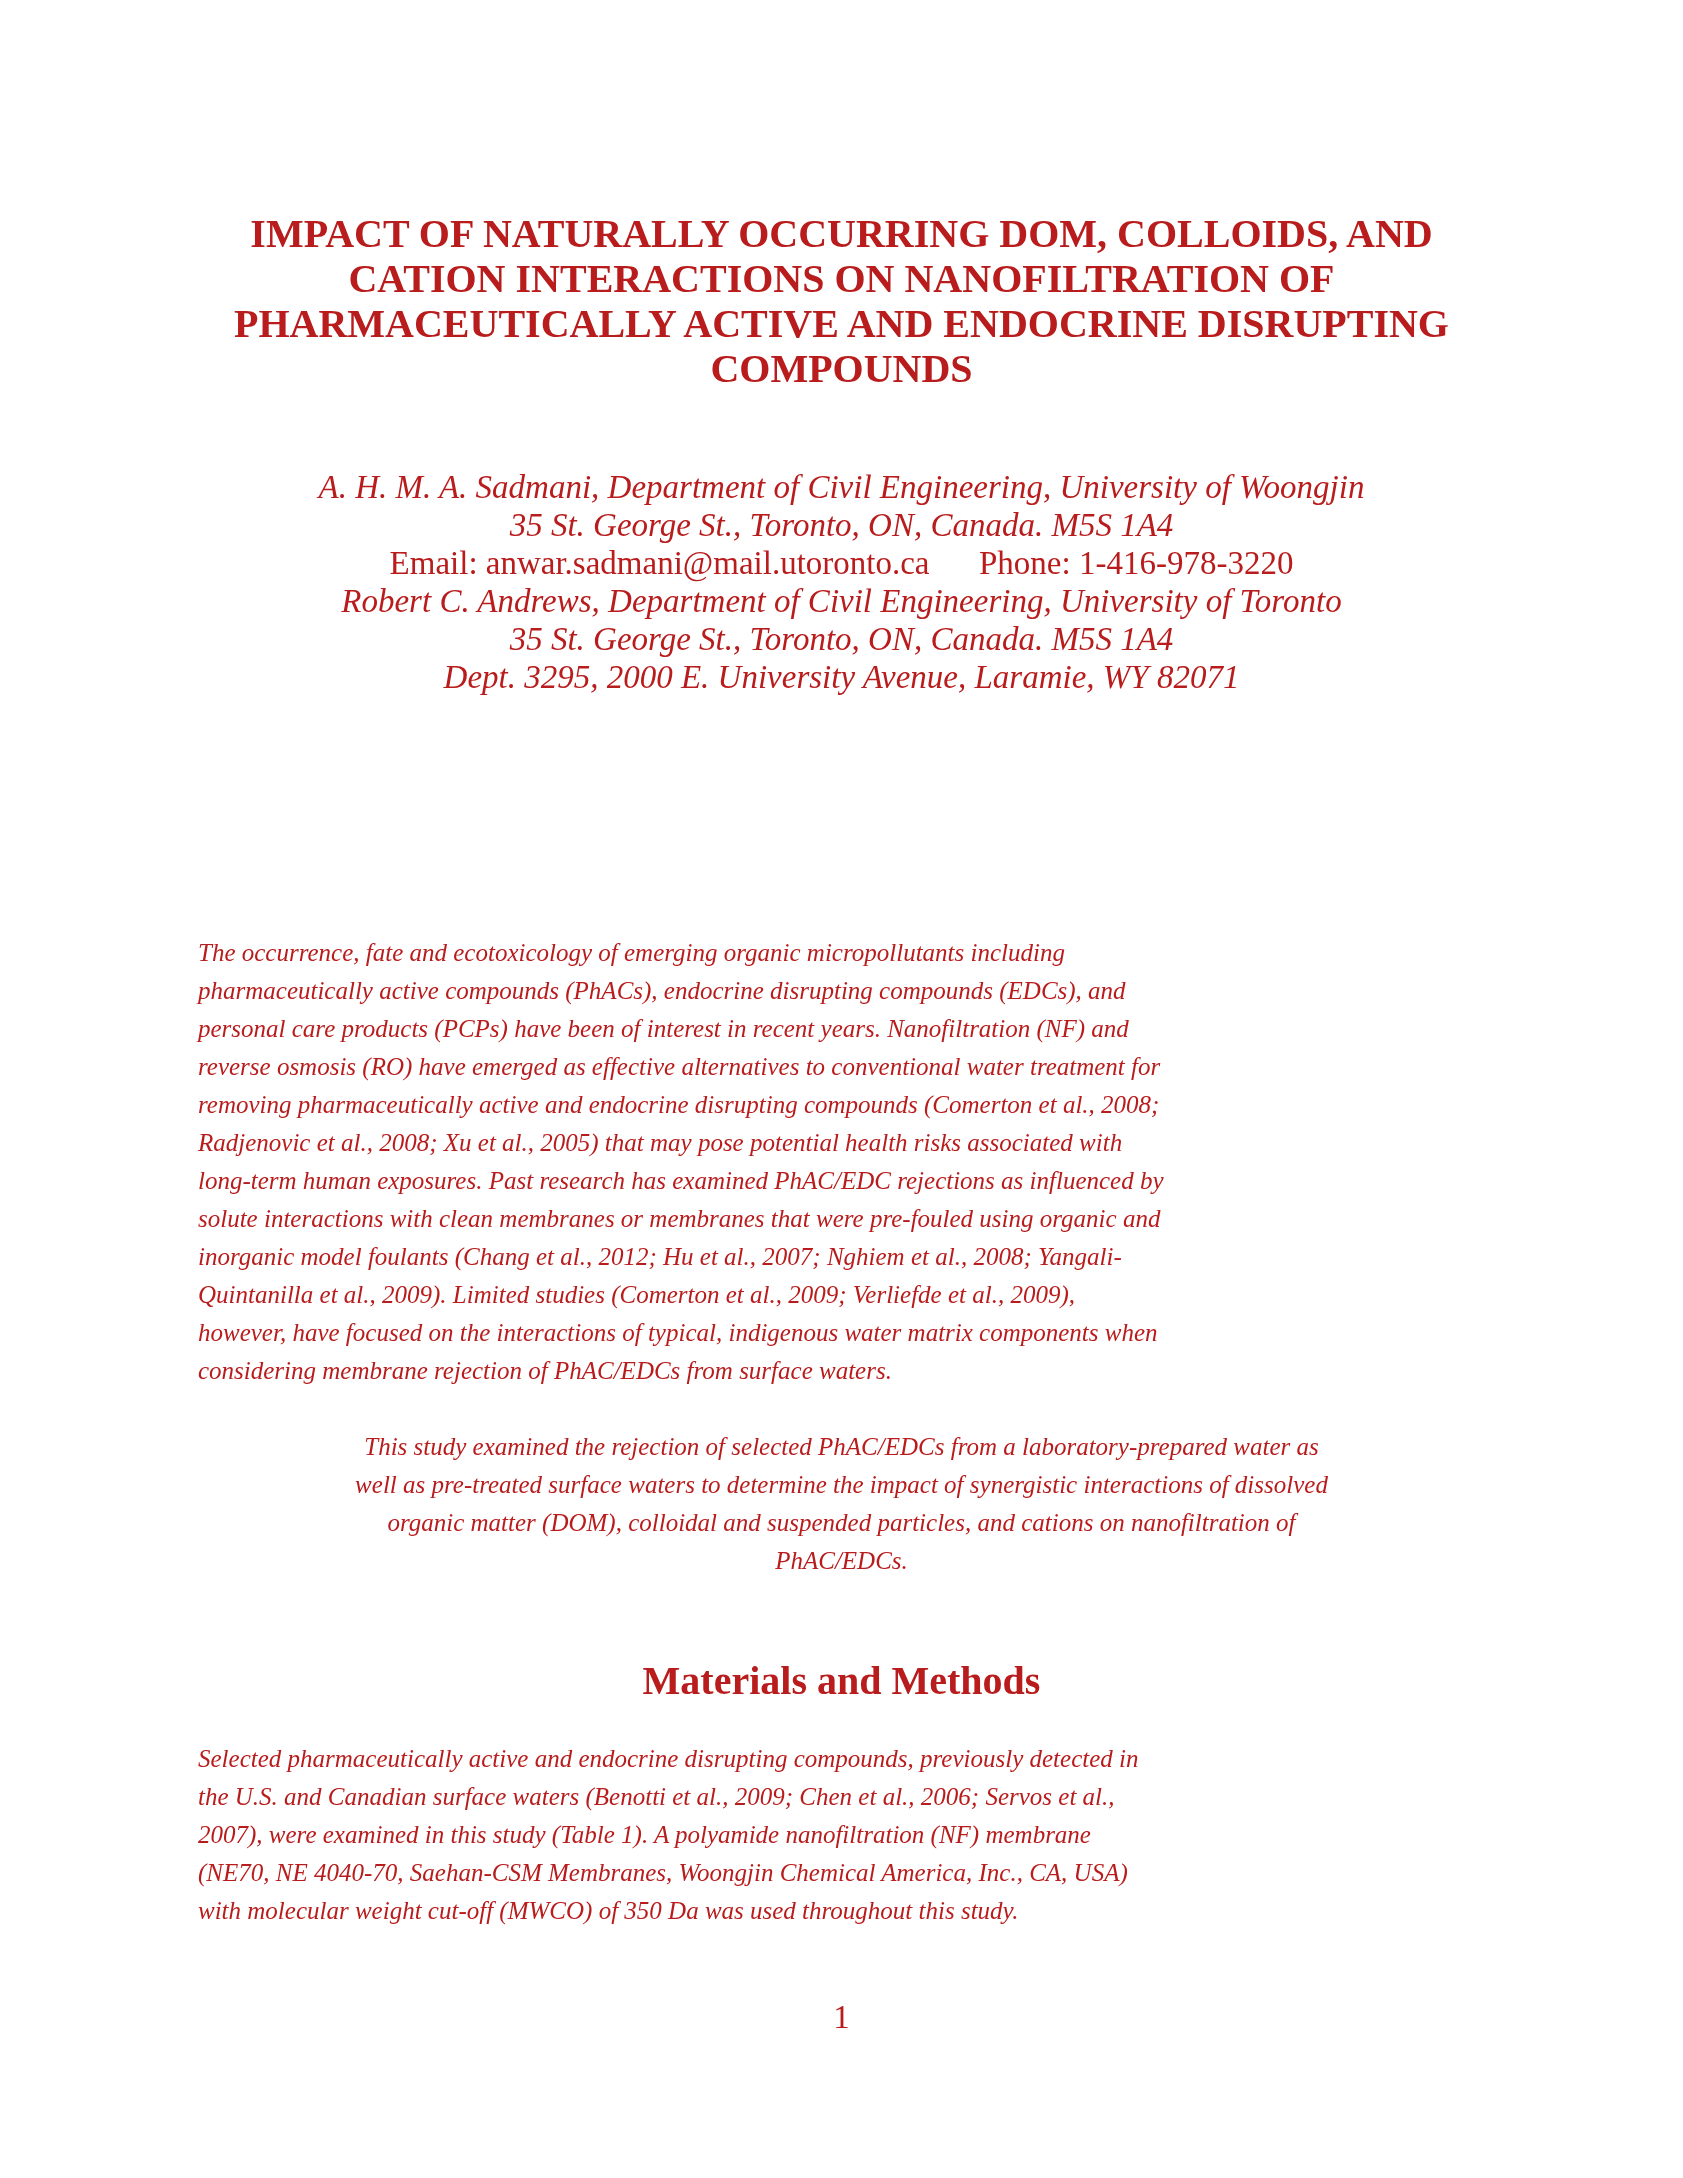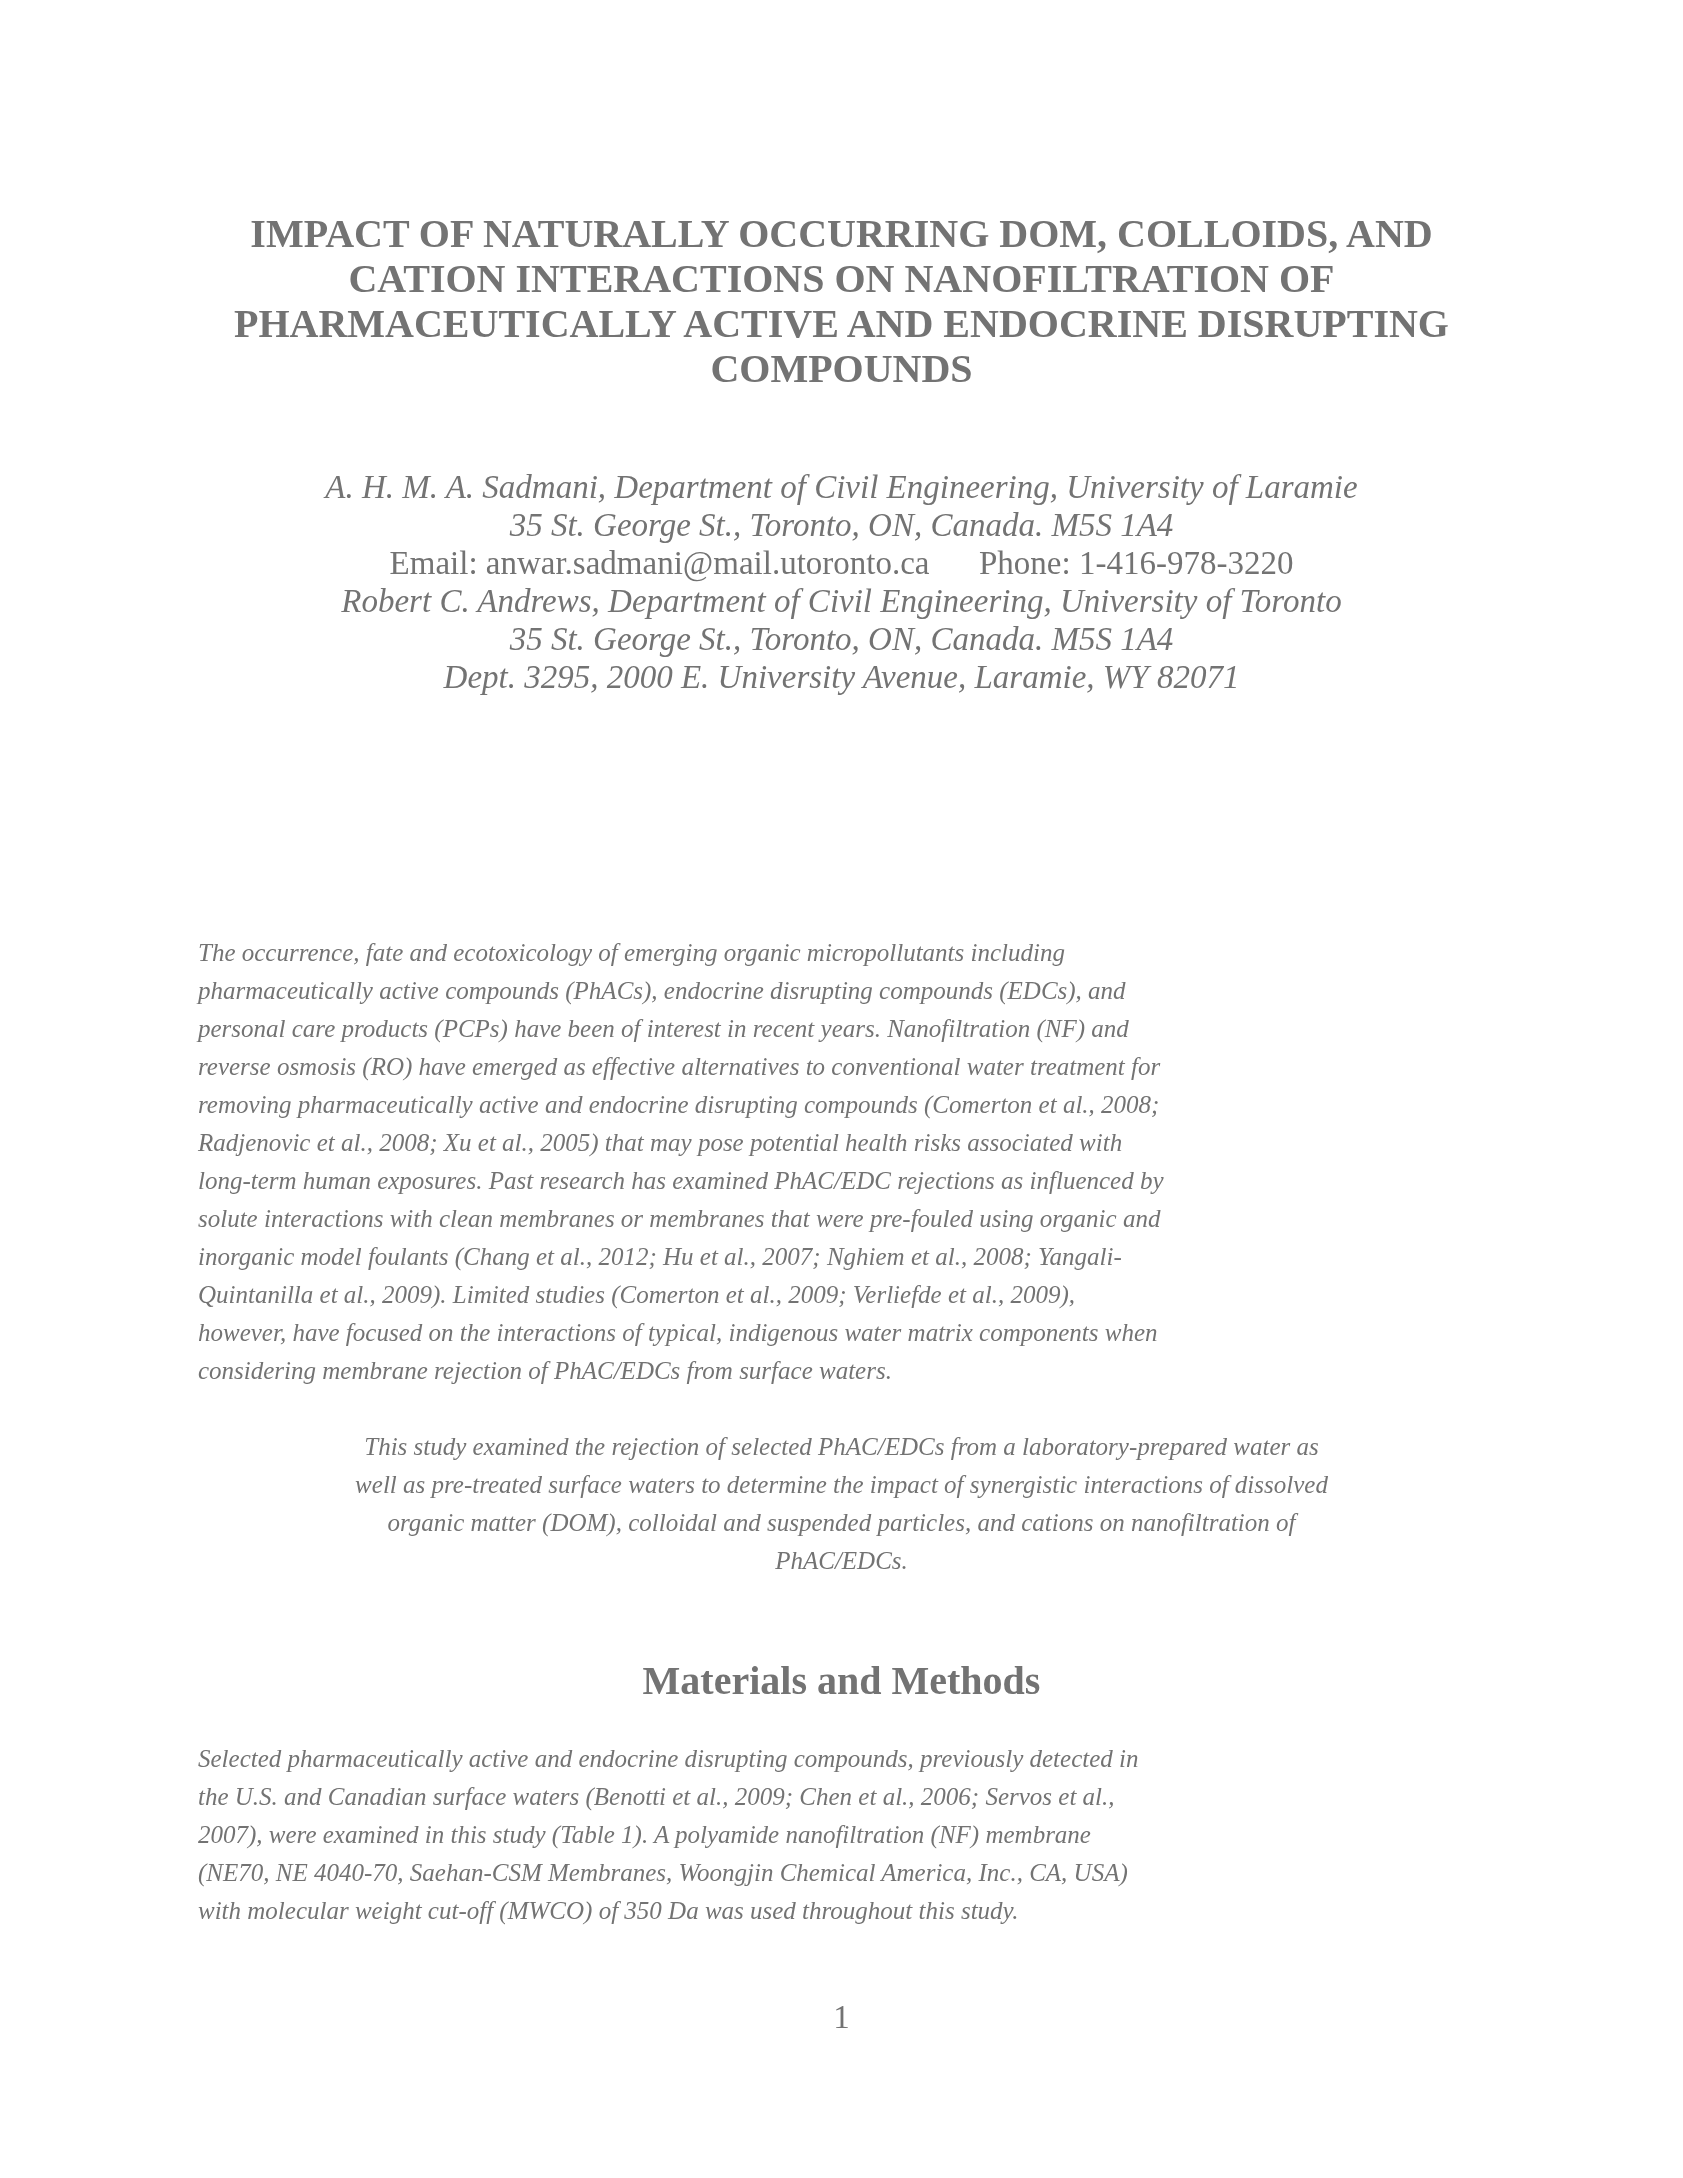--- a/index.html
+++ b/index.html
@@ -5,21 +5,21 @@
   html, body {
     margin: 0;
     padding: 0;
     background: #ffffff;
   }
   .page {
     position: relative;
     width: 1451px;
     height: 2178px;
     background: #ffffff;
-    color: #737373;
+    color: #b91c1c;
     font-family: "Liberation Serif", "DejaVu Serif", serif;
     overflow: hidden;
   }
   .content {
     position: absolute;
     left: 198px;
     width: 1287px;
   }
   .paper-title {
     top: 211px;
@@ -67,21 +67,21 @@
 <body>
 
 <div class="page">
 
   <div class="content paper-title">IMPACT OF NATURALLY OCCURRING DOM, COLLOIDS, AND
 CATION INTERACTIONS ON NANOFILTRATION OF
 PHARMACEUTICALLY ACTIVE AND ENDOCRINE DISRUPTING
 COMPOUNDS</div>
 
   <div class="content author-block">
-    <div class="author-line italic">A. H. M. A. Sadmani, Department of Civil Engineering, University of Laramie</div>
+    <div class="author-line italic">A. H. M. A. Sadmani, Department of Civil Engineering, University of Woongjin</div>
     <div class="author-line italic">35 St. George St., Toronto, ON, Canada. M5S 1A4</div>
     <div class="author-line roman">Email: anwar.sadmani@mail.utoronto.ca&nbsp;&nbsp;&nbsp;&nbsp;&nbsp;&nbsp;Phone: 1-416-978-3220</div>
     <div class="author-line italic">Robert C. Andrews, Department of Civil Engineering, University of Toronto</div>
     <div class="author-line italic">35 St. George St., Toronto, ON, Canada. M5S 1A4</div>
     <div class="author-line italic">Dept. 3295, 2000 E. University Avenue, Laramie, WY 82071</div>
   </div>
 
 
   <div class="content body-paragraph para-1">The occurrence, fate and ecotoxicology of emerging organic micropollutants including
 pharmaceutically active compounds (PhACs), endocrine disrupting compounds (EDCs), and

